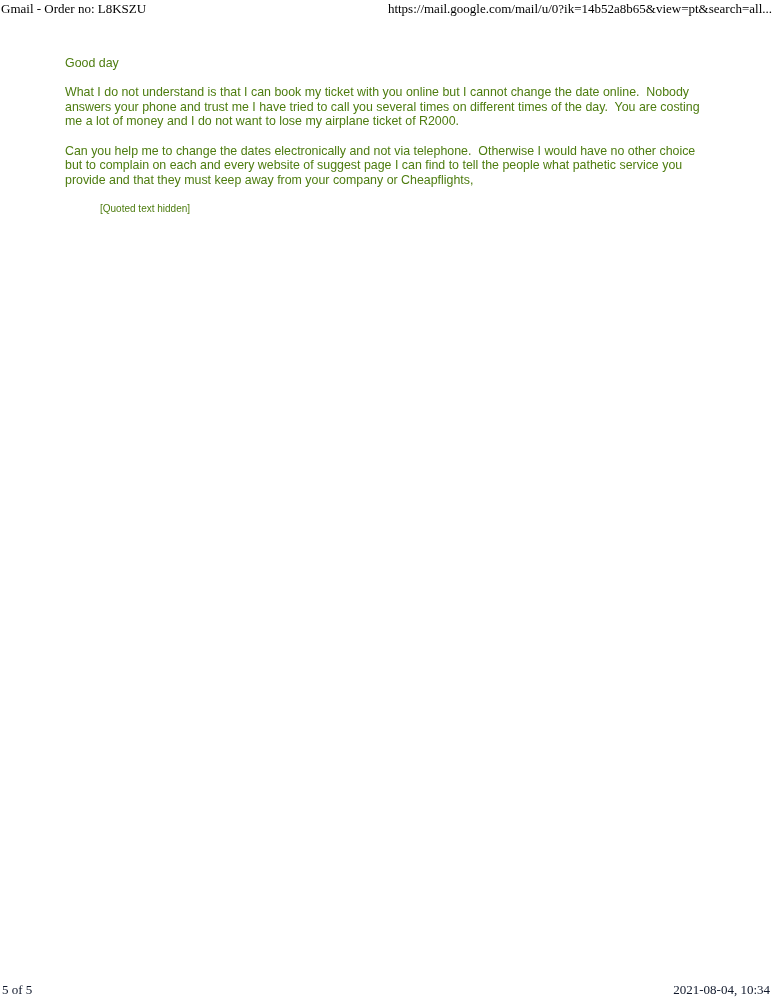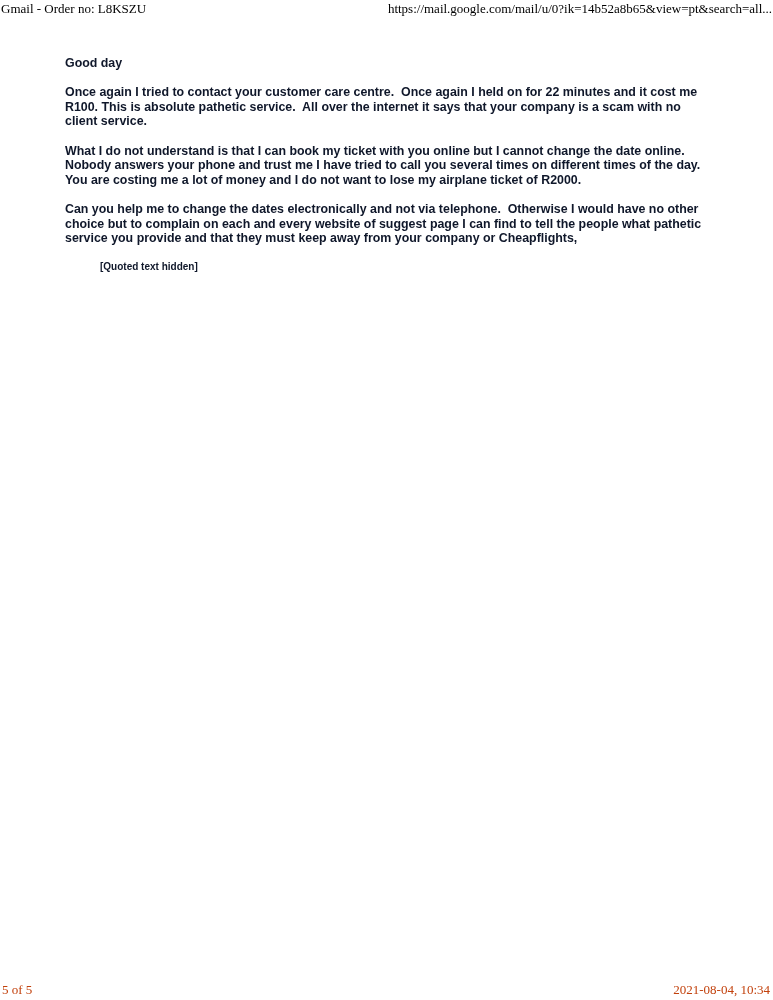--- a/index.html
+++ b/index.html
@@ -38,22 +38,21 @@
   }
   
   .email-body {
     position: absolute;
     top: 56px;
     left: 65px;
     width: 646px;
     font-family: "Liberation Sans", "DejaVu Sans", sans-serif;
     font-size: 12.4px;
     line-height: 14.6px;
-    color: #0f172a;
-    font-weight: bold;
+    color: #4d7c0f;
   }
   .email-body p {
     margin: 0 0 14.6px 0;
     white-space: pre-wrap; 
   }
   .email-body p.signature {
     margin-bottom: 0;
   }
   .email-body .quoted-notice {
     font-size: 10px;
@@ -66,41 +65,40 @@
     position: absolute;
     left: 2px;
     right: 3px;
     bottom: 3px;
     display: flex;
     justify-content: space-between;
     align-items: flex-end;
     font-family: "Liberation Serif", "DejaVu Serif", serif;
     font-size: 13px;
     line-height: 15px;
-    color: #c2410c;
+    color: #0f172a;
     gap: 20px;
   }
   .print-footer .ftr-left,
   .print-footer .ftr-right {
     white-space: nowrap;
   }
 </style>
 </head>
 <body>
 
 <div class="page">
 
   <div class="print-header">
     <span class="hdr-left">Gmail - Order no: L8KSZU</span>
     <span class="hdr-right">https://mail.google.com/mail/u/0?ik=14b52a8b65&amp;view=pt&amp;search=all...</span>
   </div>
 
   <div class="email-body">
     <p>Good day</p>
-    <p>Once again I tried to contact your customer care centre.  Once again I held on for 22 minutes and it cost me R100. This is absolute pathetic service.  All over the internet it says that your company is a scam with no client service.</p>
     <p>What I do not understand is that I can book my ticket with you online but I cannot change the date online.  Nobody answers your phone and trust me I have tried to call you several times on different times of the day.  You are costing me a lot of money and I do not want to lose my airplane ticket of R2000.</p>
     <p>Can you help me to change the dates electronically and not via telephone.  Otherwise I would have no other choice but to complain on each and every website of suggest page I can find to tell the people what pathetic service you provide and that they must keep away from your company or Cheapflights,</p>
     <div class="quoted-notice">[Quoted text hidden]</div>
   </div>
 
   <div class="print-footer">
     <span class="ftr-left">5 of 5</span>
     <span class="ftr-right">2021-08-04, 10:34</span>
   </div>
 

